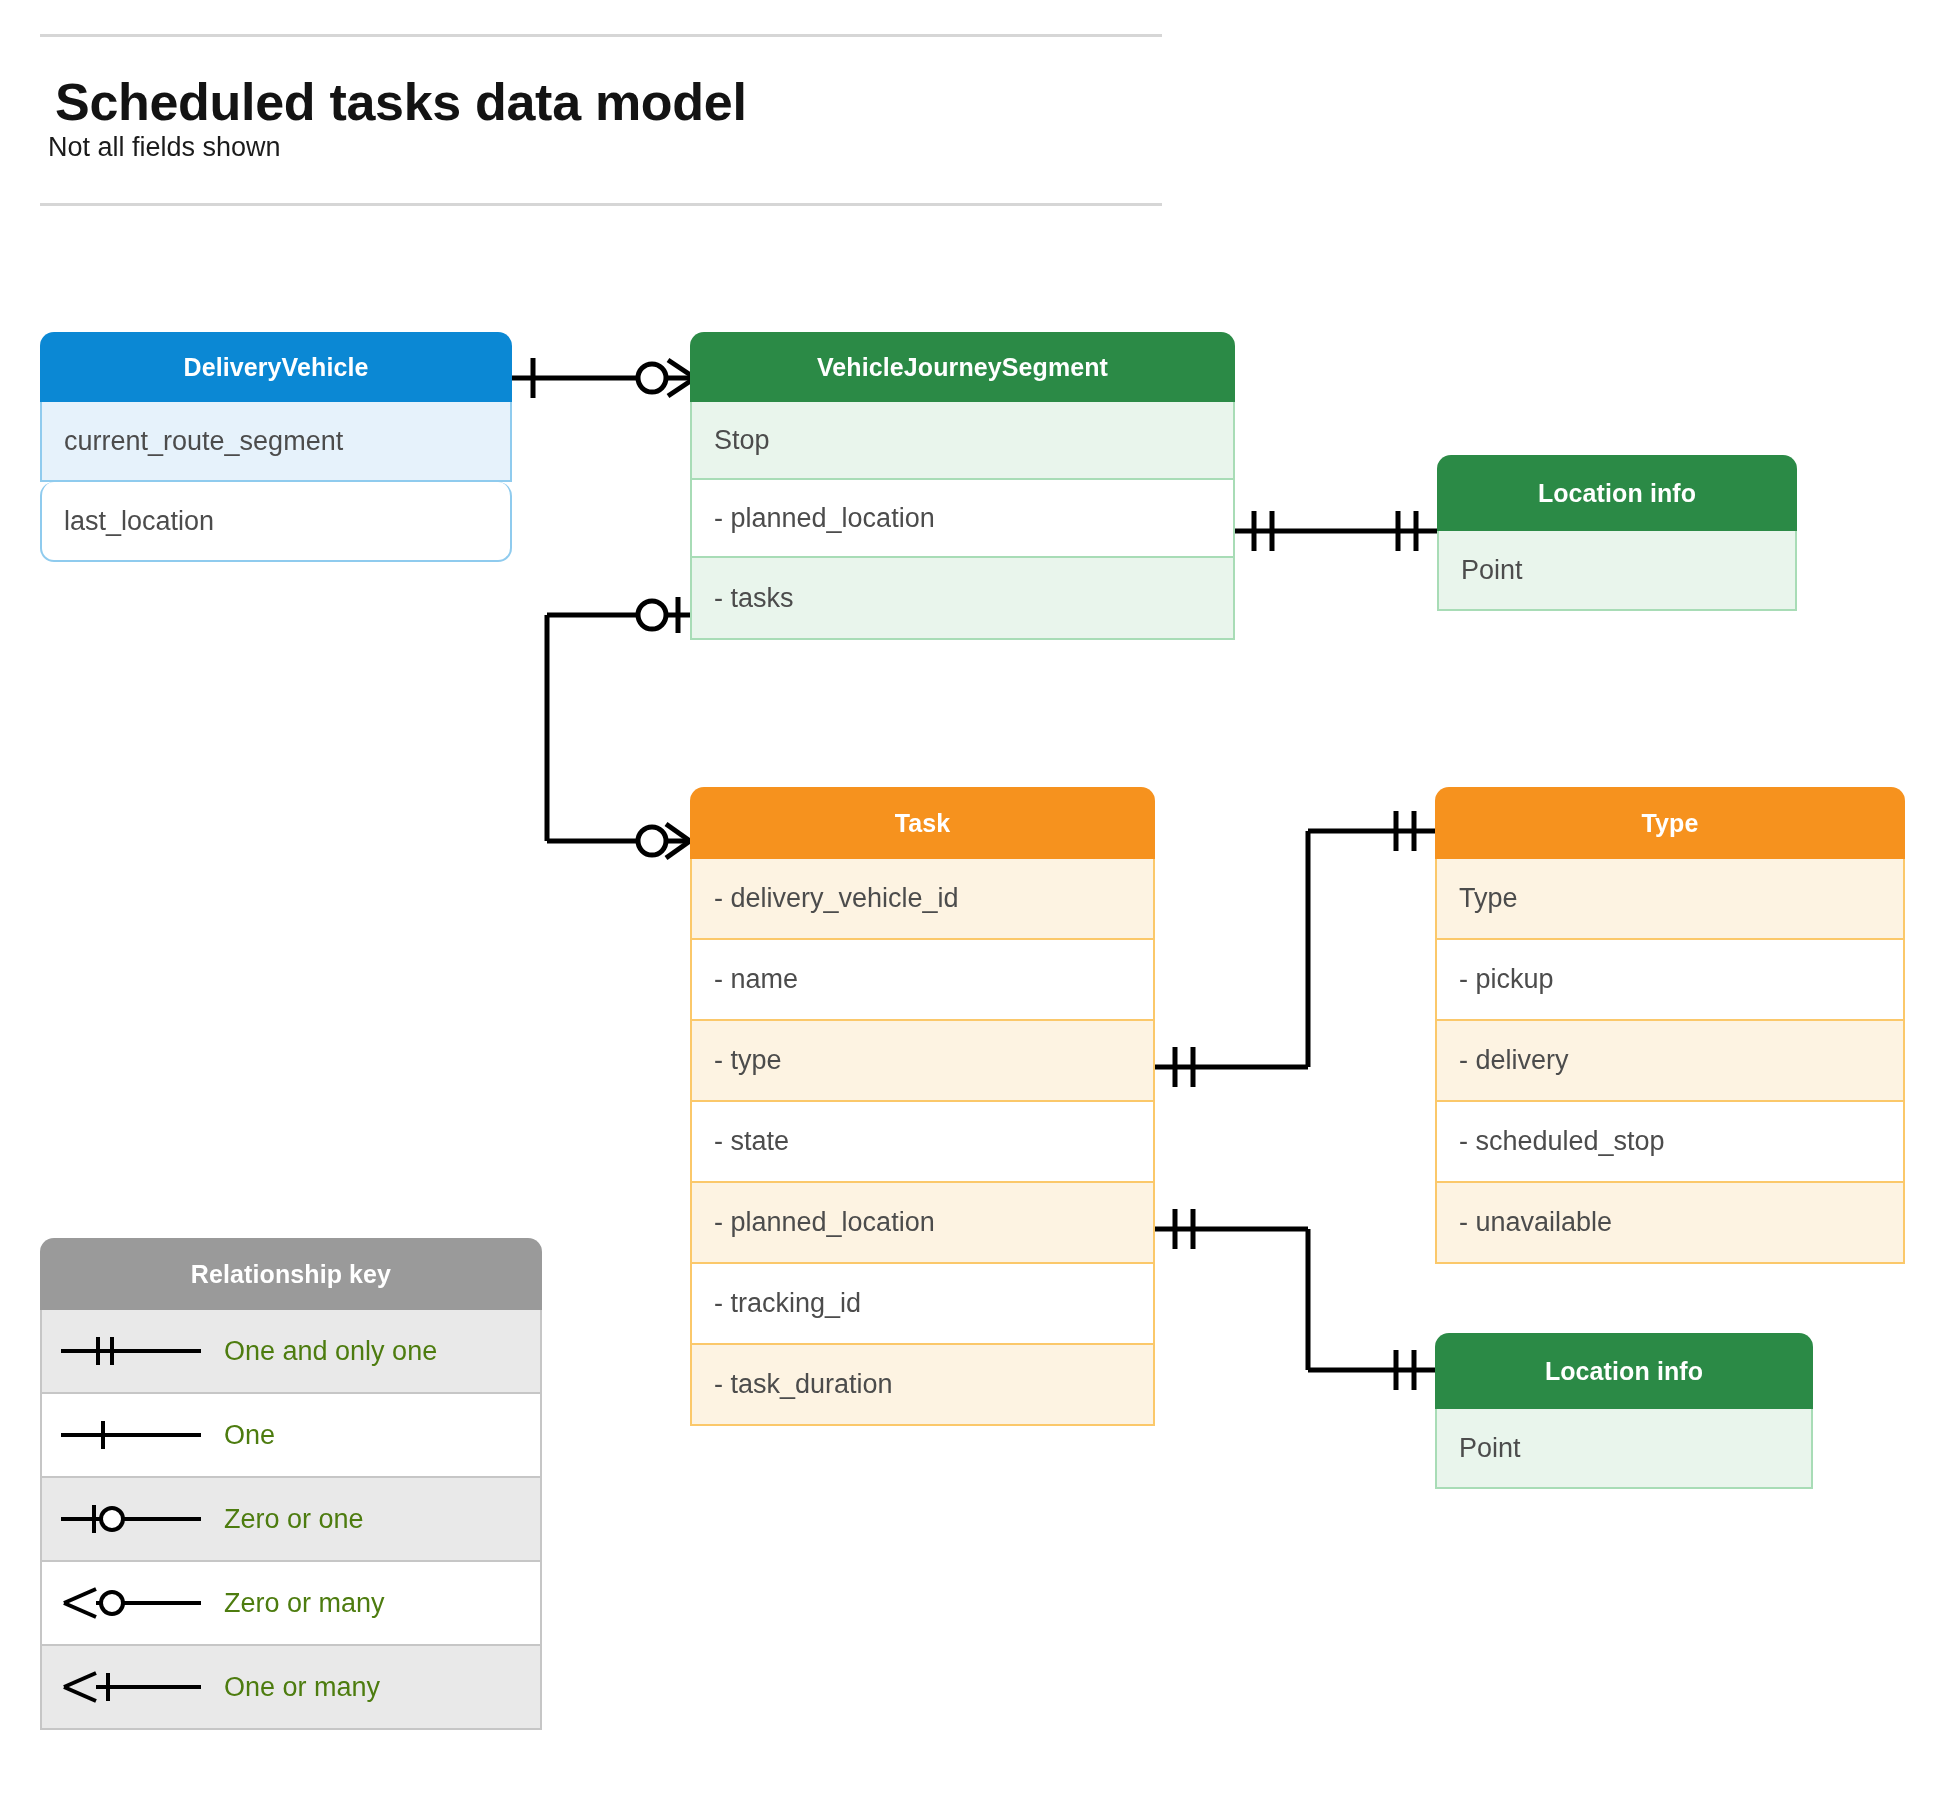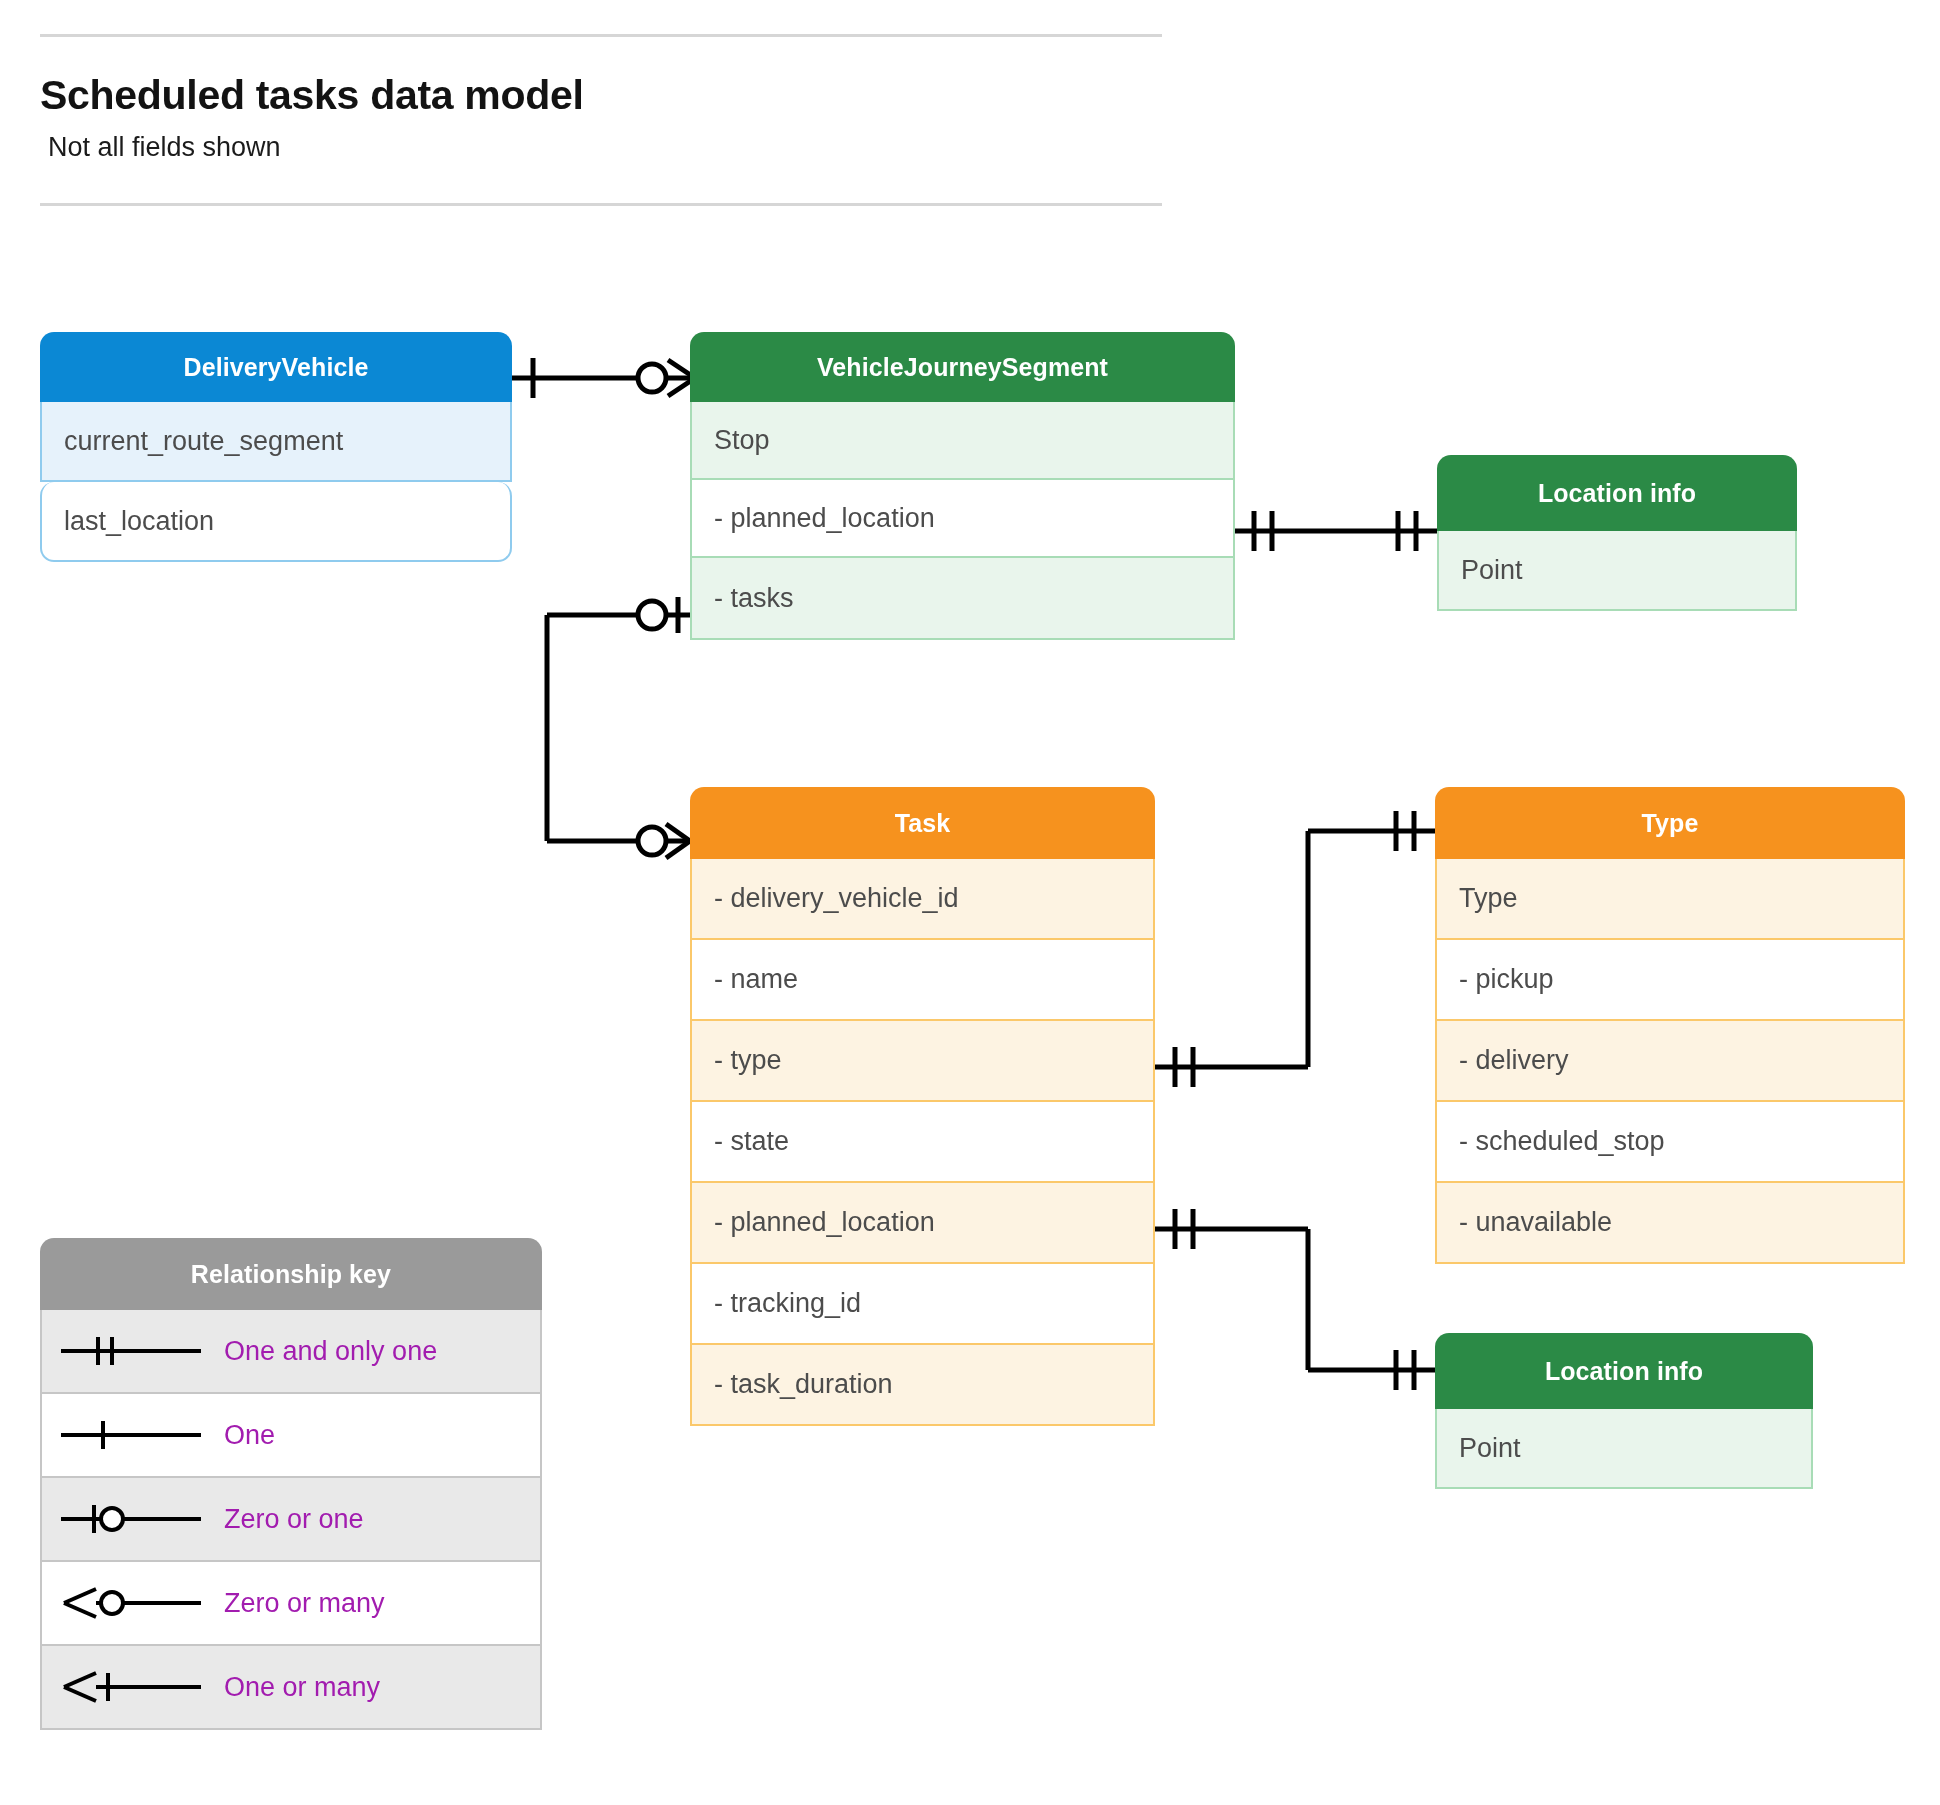--- a/index.html
+++ b/index.html
@@ -25,23 +25,23 @@
     left: 40px;
     width: 1122px;
     height: 3px;
     background: #d6d6d6;
   }
   #rule-top { top: 34px; }
   #rule-bottom { top: 203px; }
 
   #doc-title {
     position: absolute;
-    left: 40px;
+    left: 55px;
     top: 72px;
-    font-size: 41px;
+    font-size: 52px;
     font-weight: bold;
     color: #131313;
     letter-spacing: -0.3px;
     white-space: nowrap;
   }
   #doc-subtitle {
     position: absolute;
     left: 48px;
     top: 132px;
     font-size: 27px;
@@ -111,21 +111,21 @@
     position: absolute;
     left: 14px;
     top: 50%;
     transform: translateY(-50%);
     width: 150px;
     height: 40px;
   }
   .legend-label {
     margin-left: 182px;
     font-size: 27px;
-    color: #a21caf;
+    color: #4d7c0f;
   }
 
   
   #wires {
     position: absolute;
     left: 0;
     top: 0;
     width: 1940px;
     height: 1805px;
     pointer-events: none;

